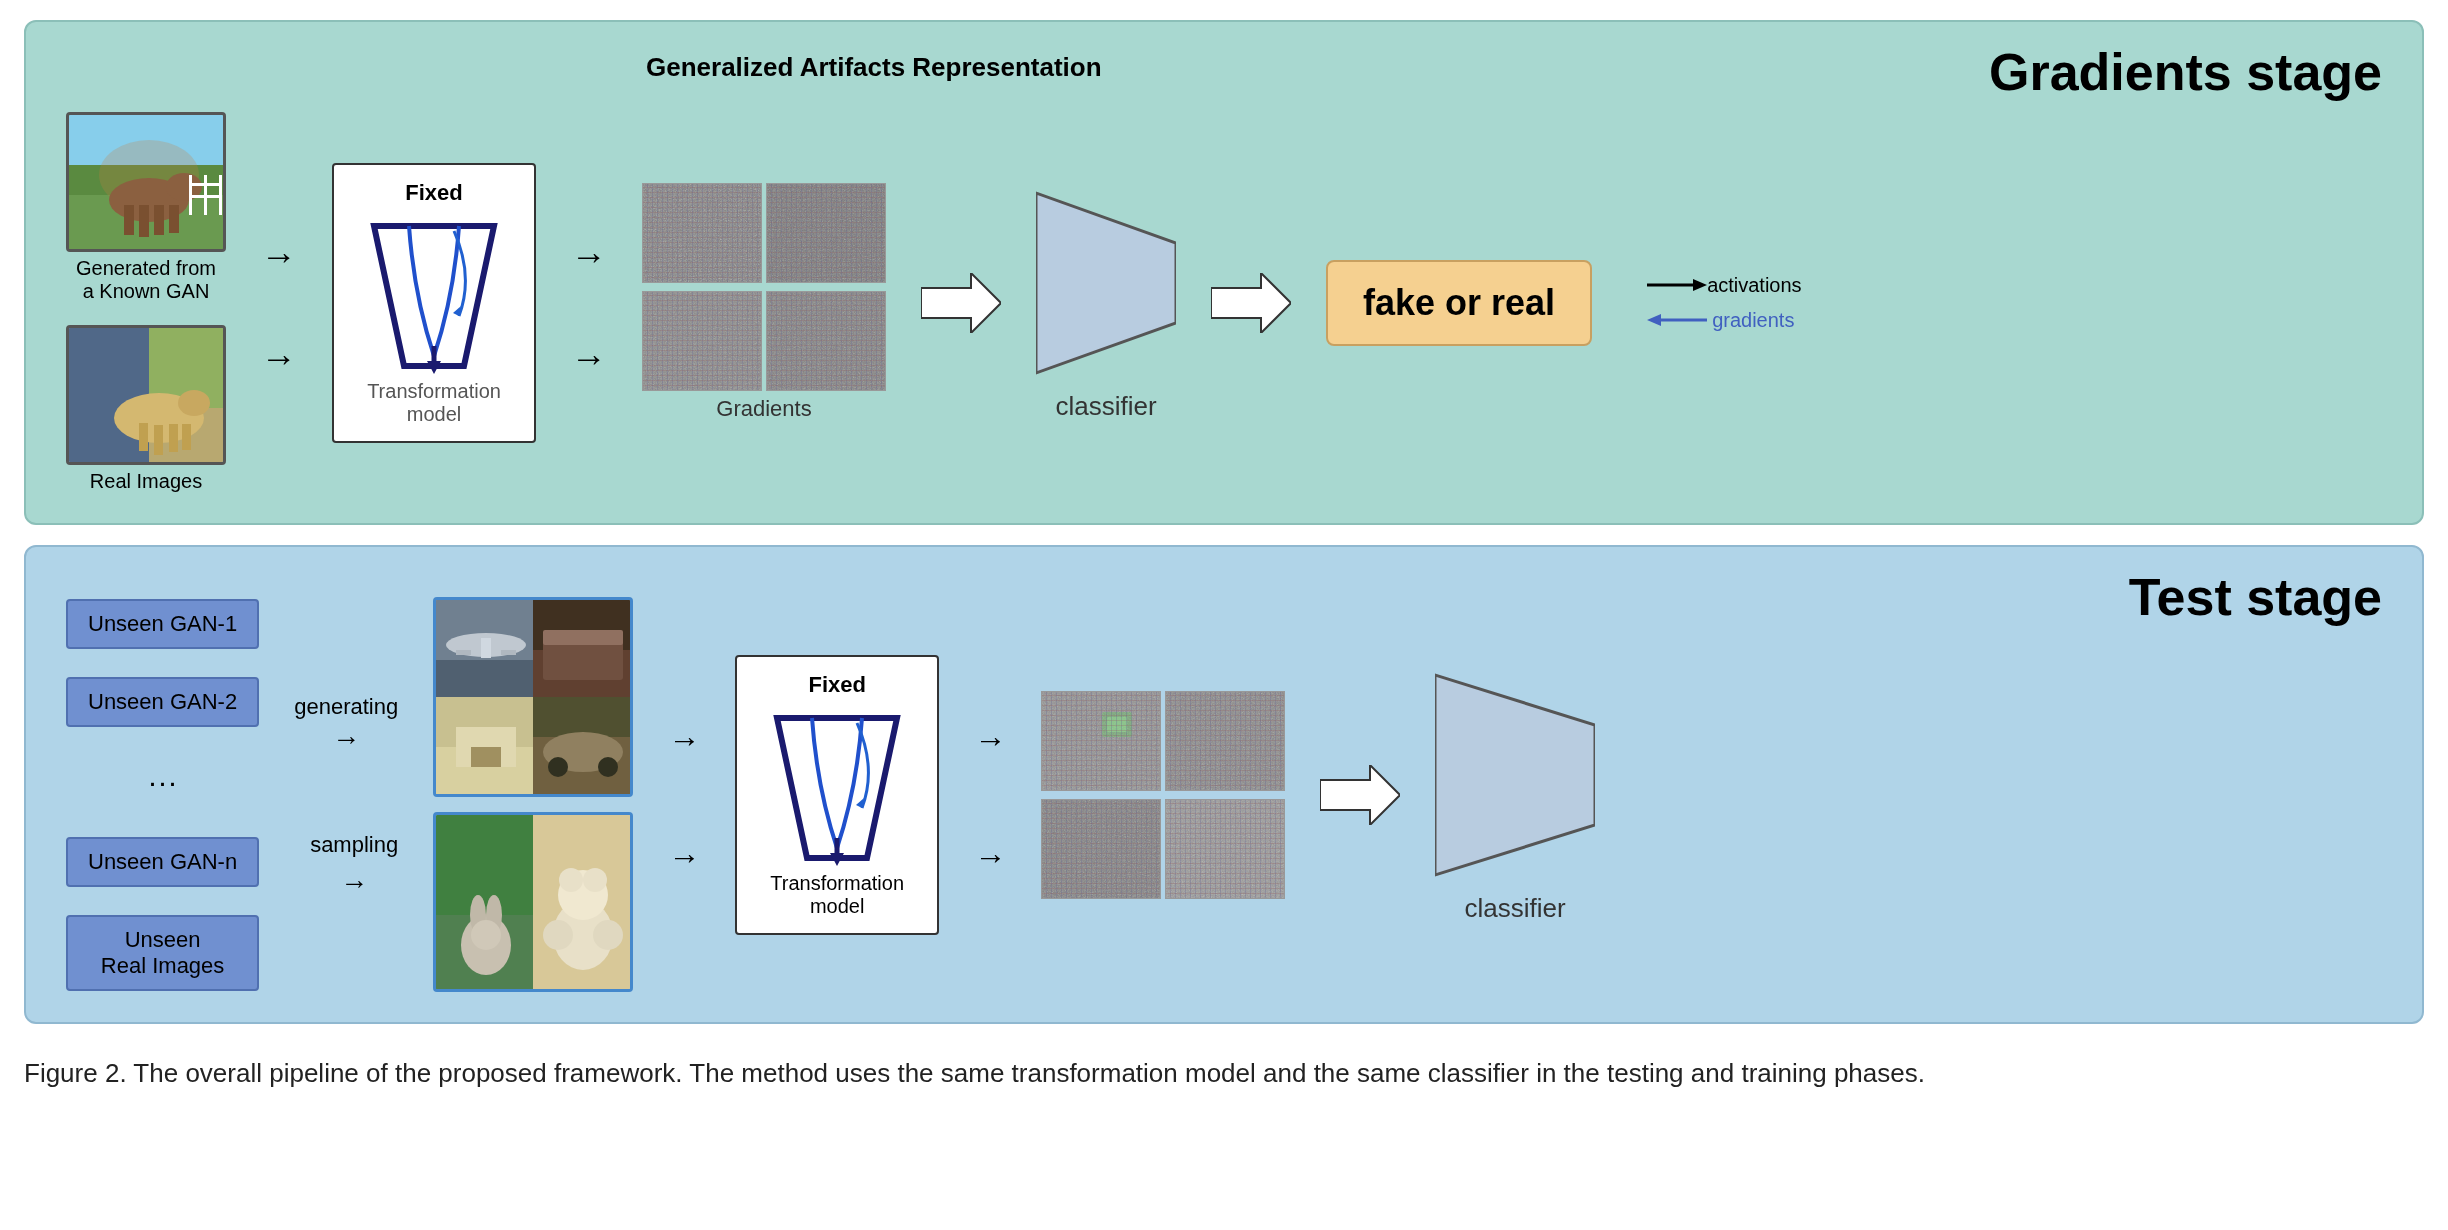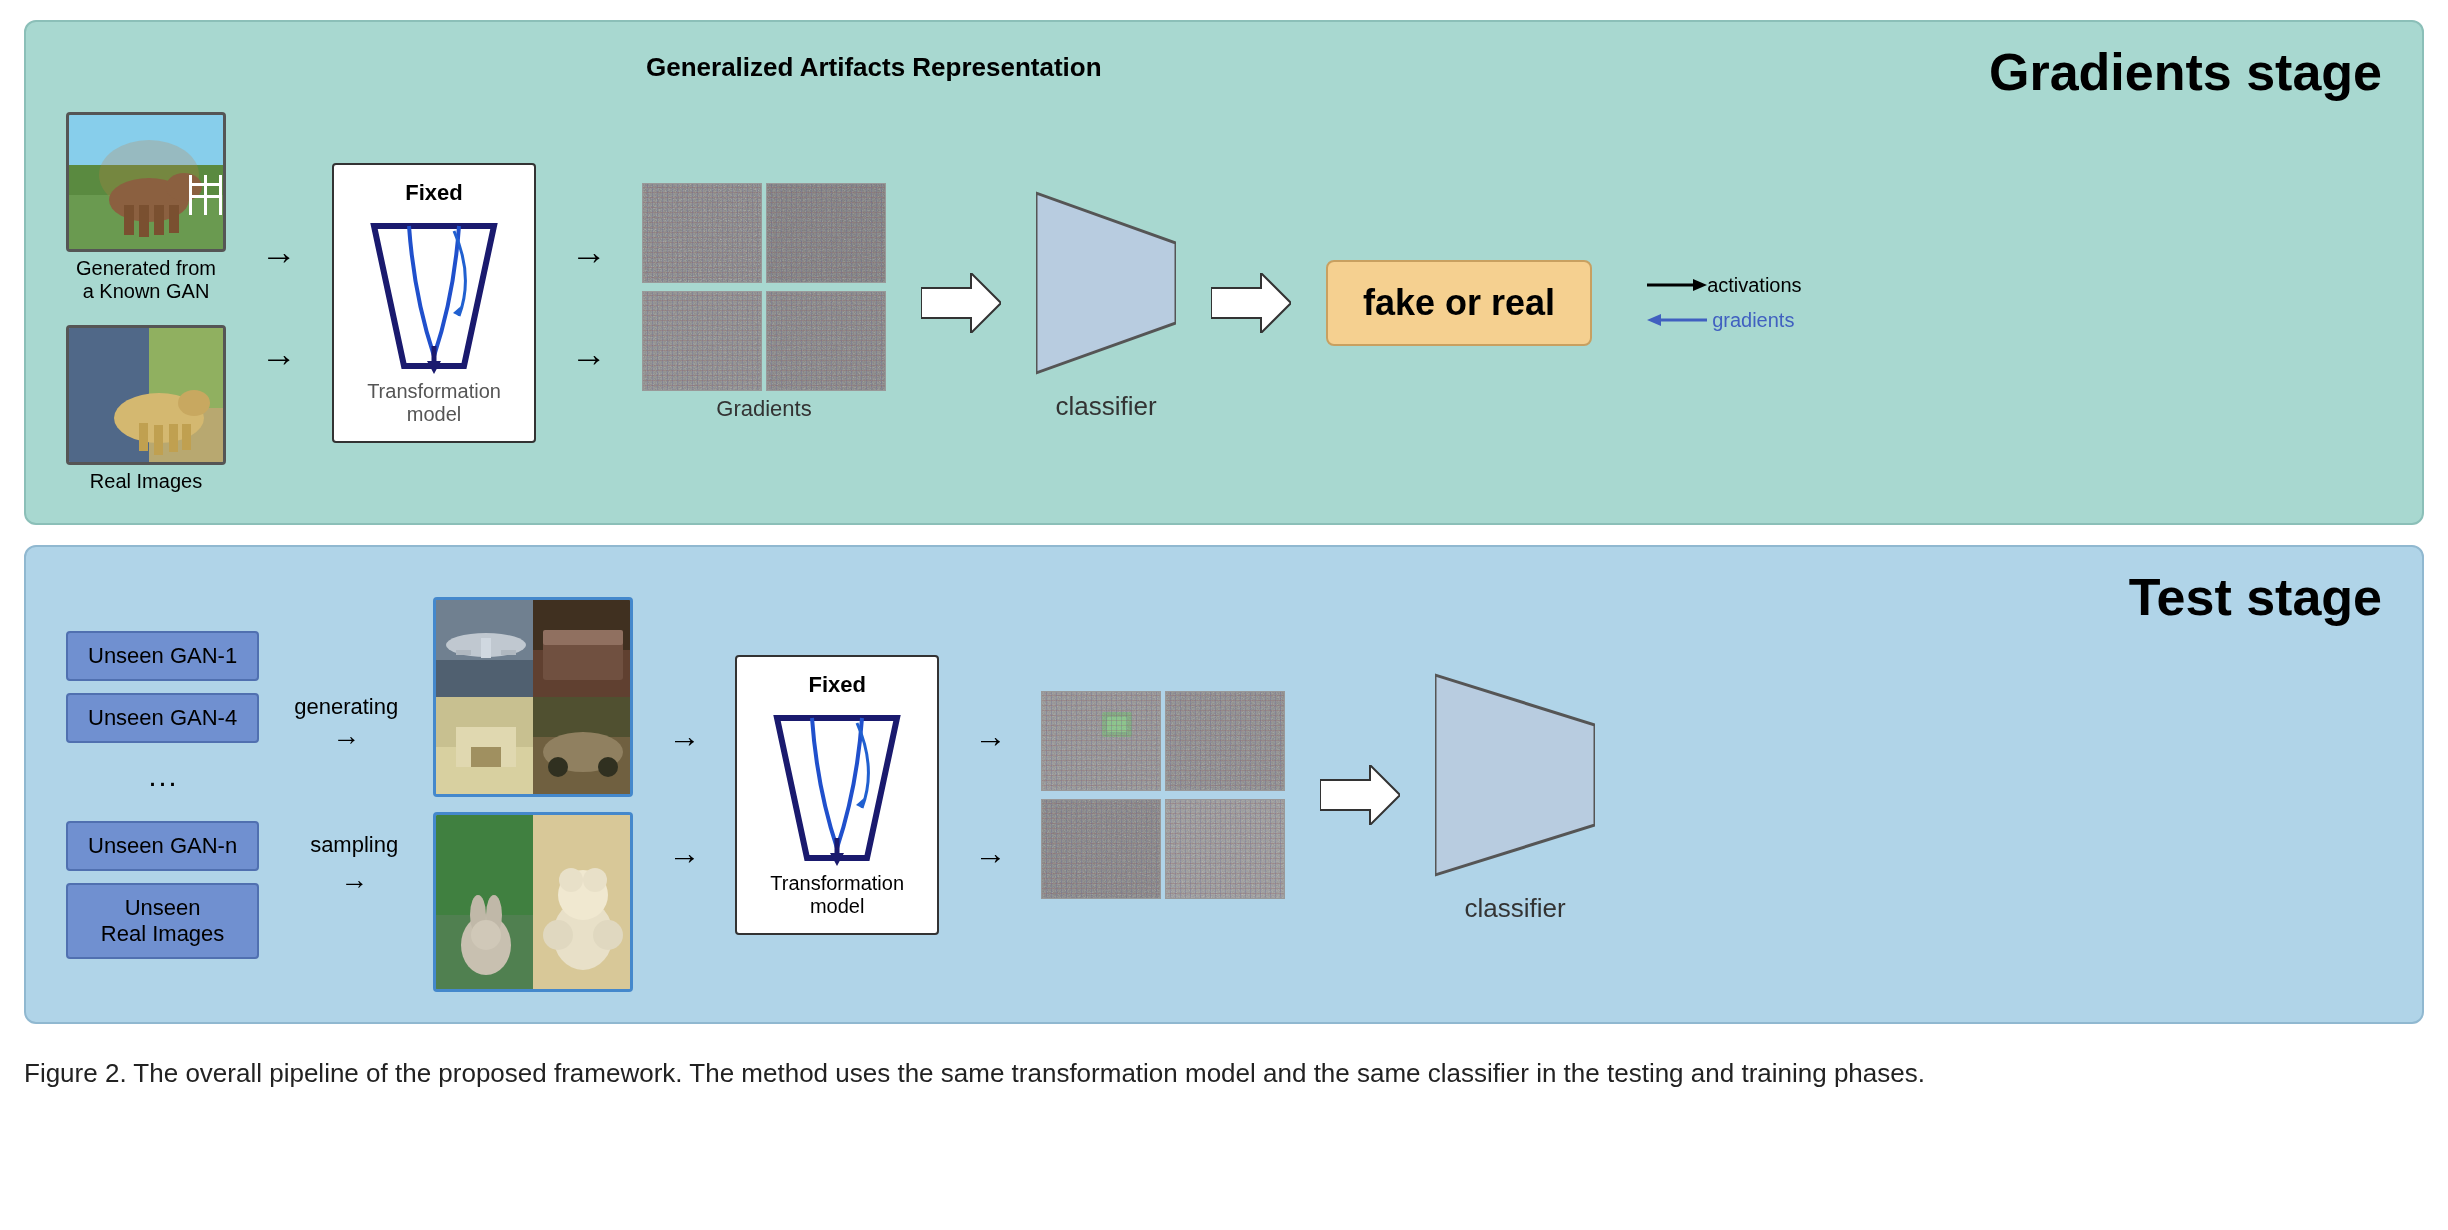--- a/index.html
+++ b/index.html
@@ -159,21 +159,21 @@
       display: flex;
       align-items: center;
       gap: 10px;
       font-size: 20px;
     }
 
     
     .gan-list {
       display: flex;
       flex-direction: column;
-      gap: 12px;
+      gap: 28px;
     }
     .gan-box {
       background: #7090d0;
       border: 2px solid #5070b0;
       border-radius: 4px;
       padding: 10px 20px;
       font-size: 22px;
       color: #000;
       text-align: center;
       min-width: 180px;
@@ -453,21 +453,21 @@
     </div>
   </div>
 
   <div class="test-panel">
     <div class="panel-title">Test stage</div>
 
     <div class="test-content">
 
       <div class="gan-list">
         <div class="gan-box">Unseen GAN-1</div>
-        <div class="gan-box">Unseen GAN-4</div>
+        <div class="gan-box">Unseen GAN-2</div>
         <div class="gan-box dots">···</div>
         <div class="gan-box">Unseen GAN-n</div>
         <div class="gan-box">Unseen<br>Real Images</div>
       </div>
 
       <div style="display:flex; flex-direction:column; gap:80px; align-items:flex-end;">
         <div style="display:flex; flex-direction:column; align-items:center; ">
           <span style="font-size:22px;">generating</span>
           <span style="font-size:28px; font-weight:bold;">→</span>
         </div>

